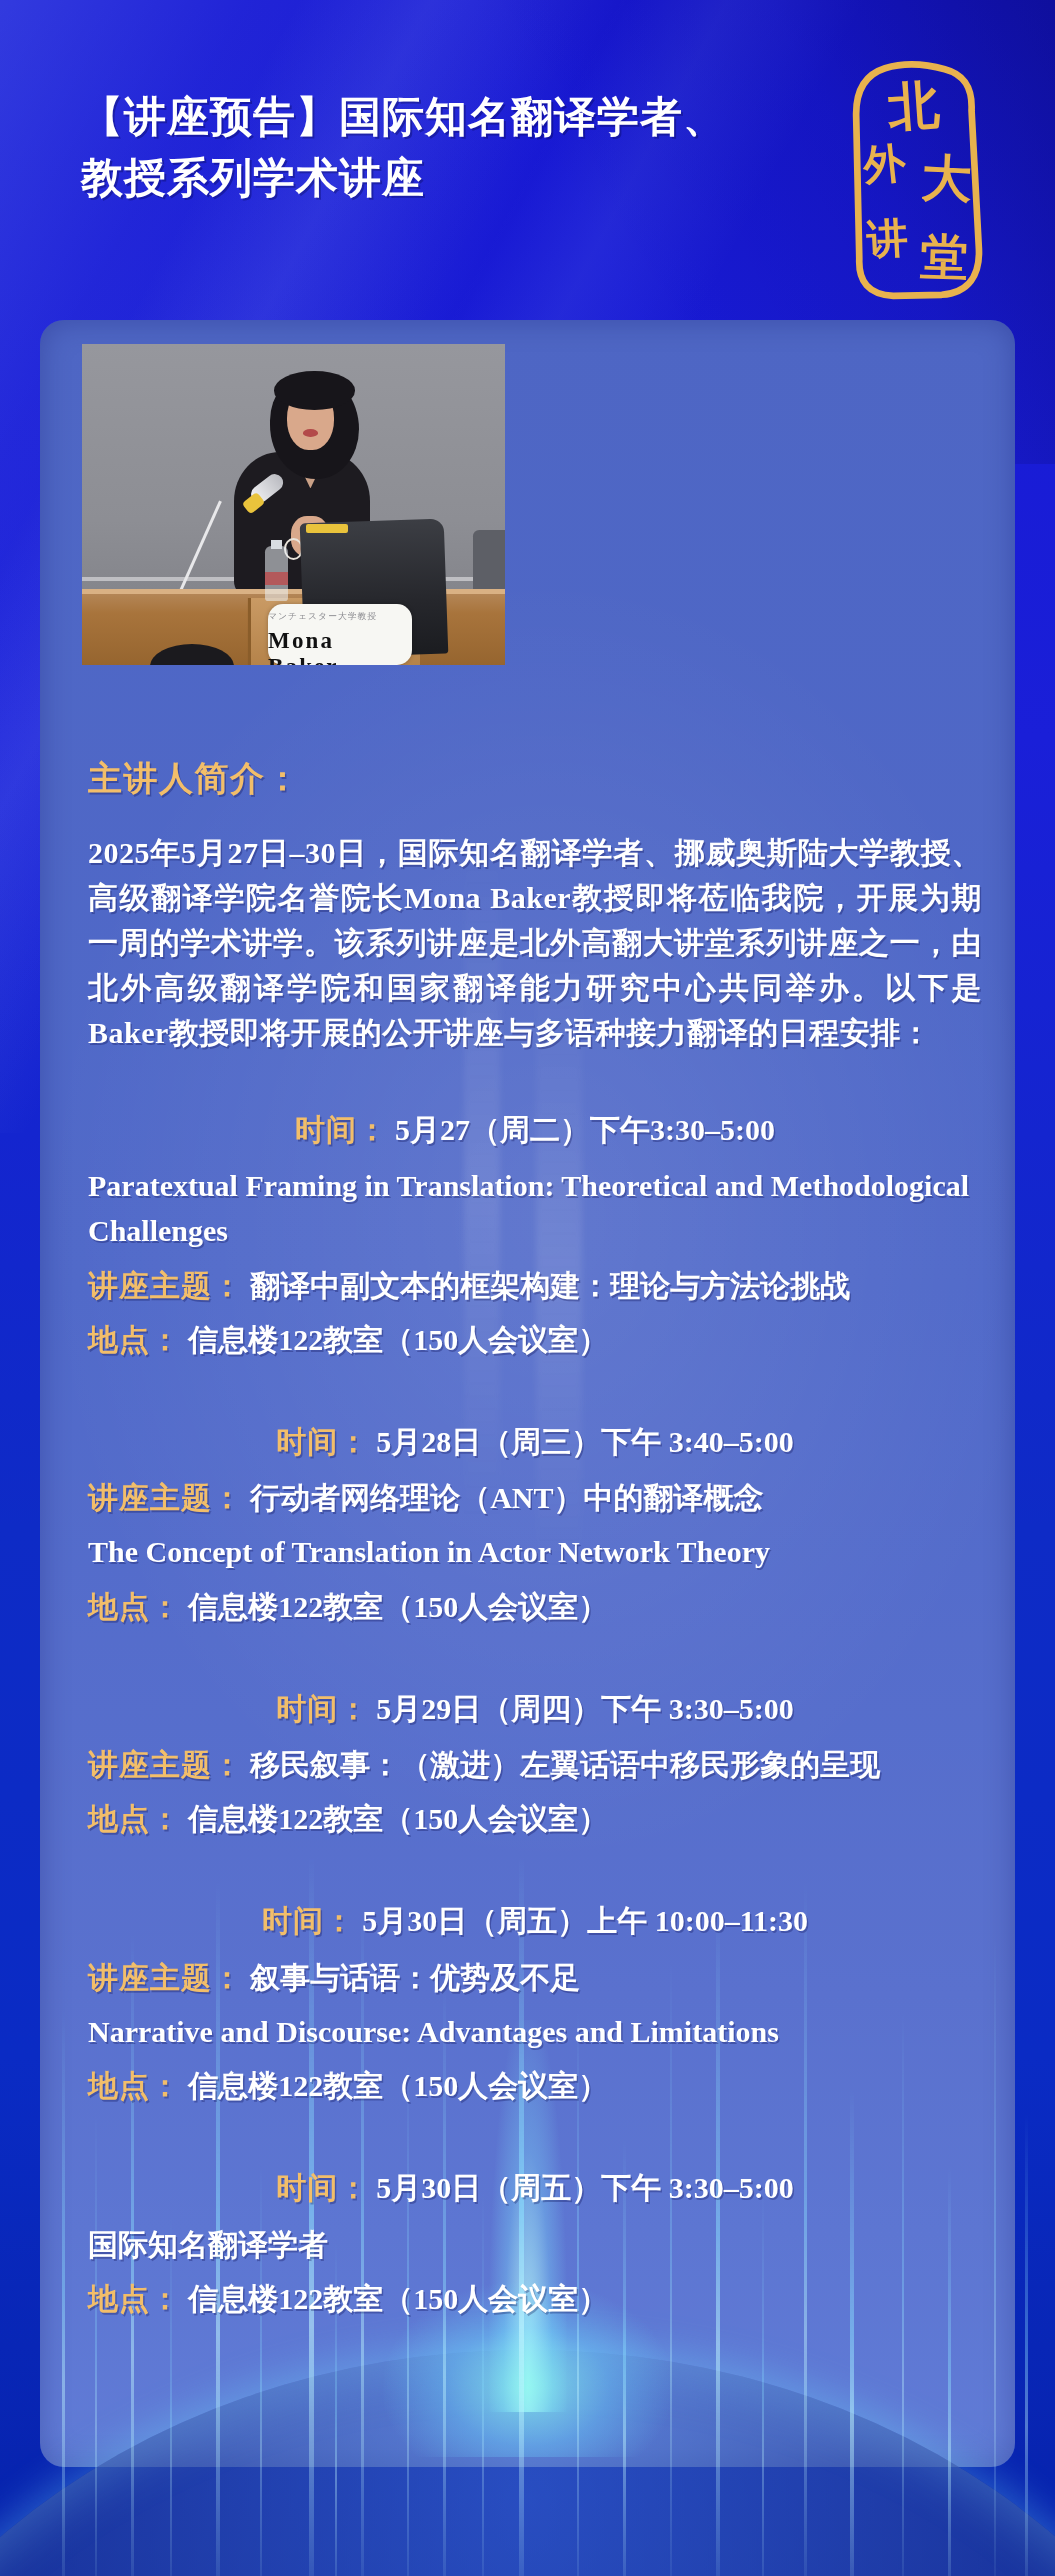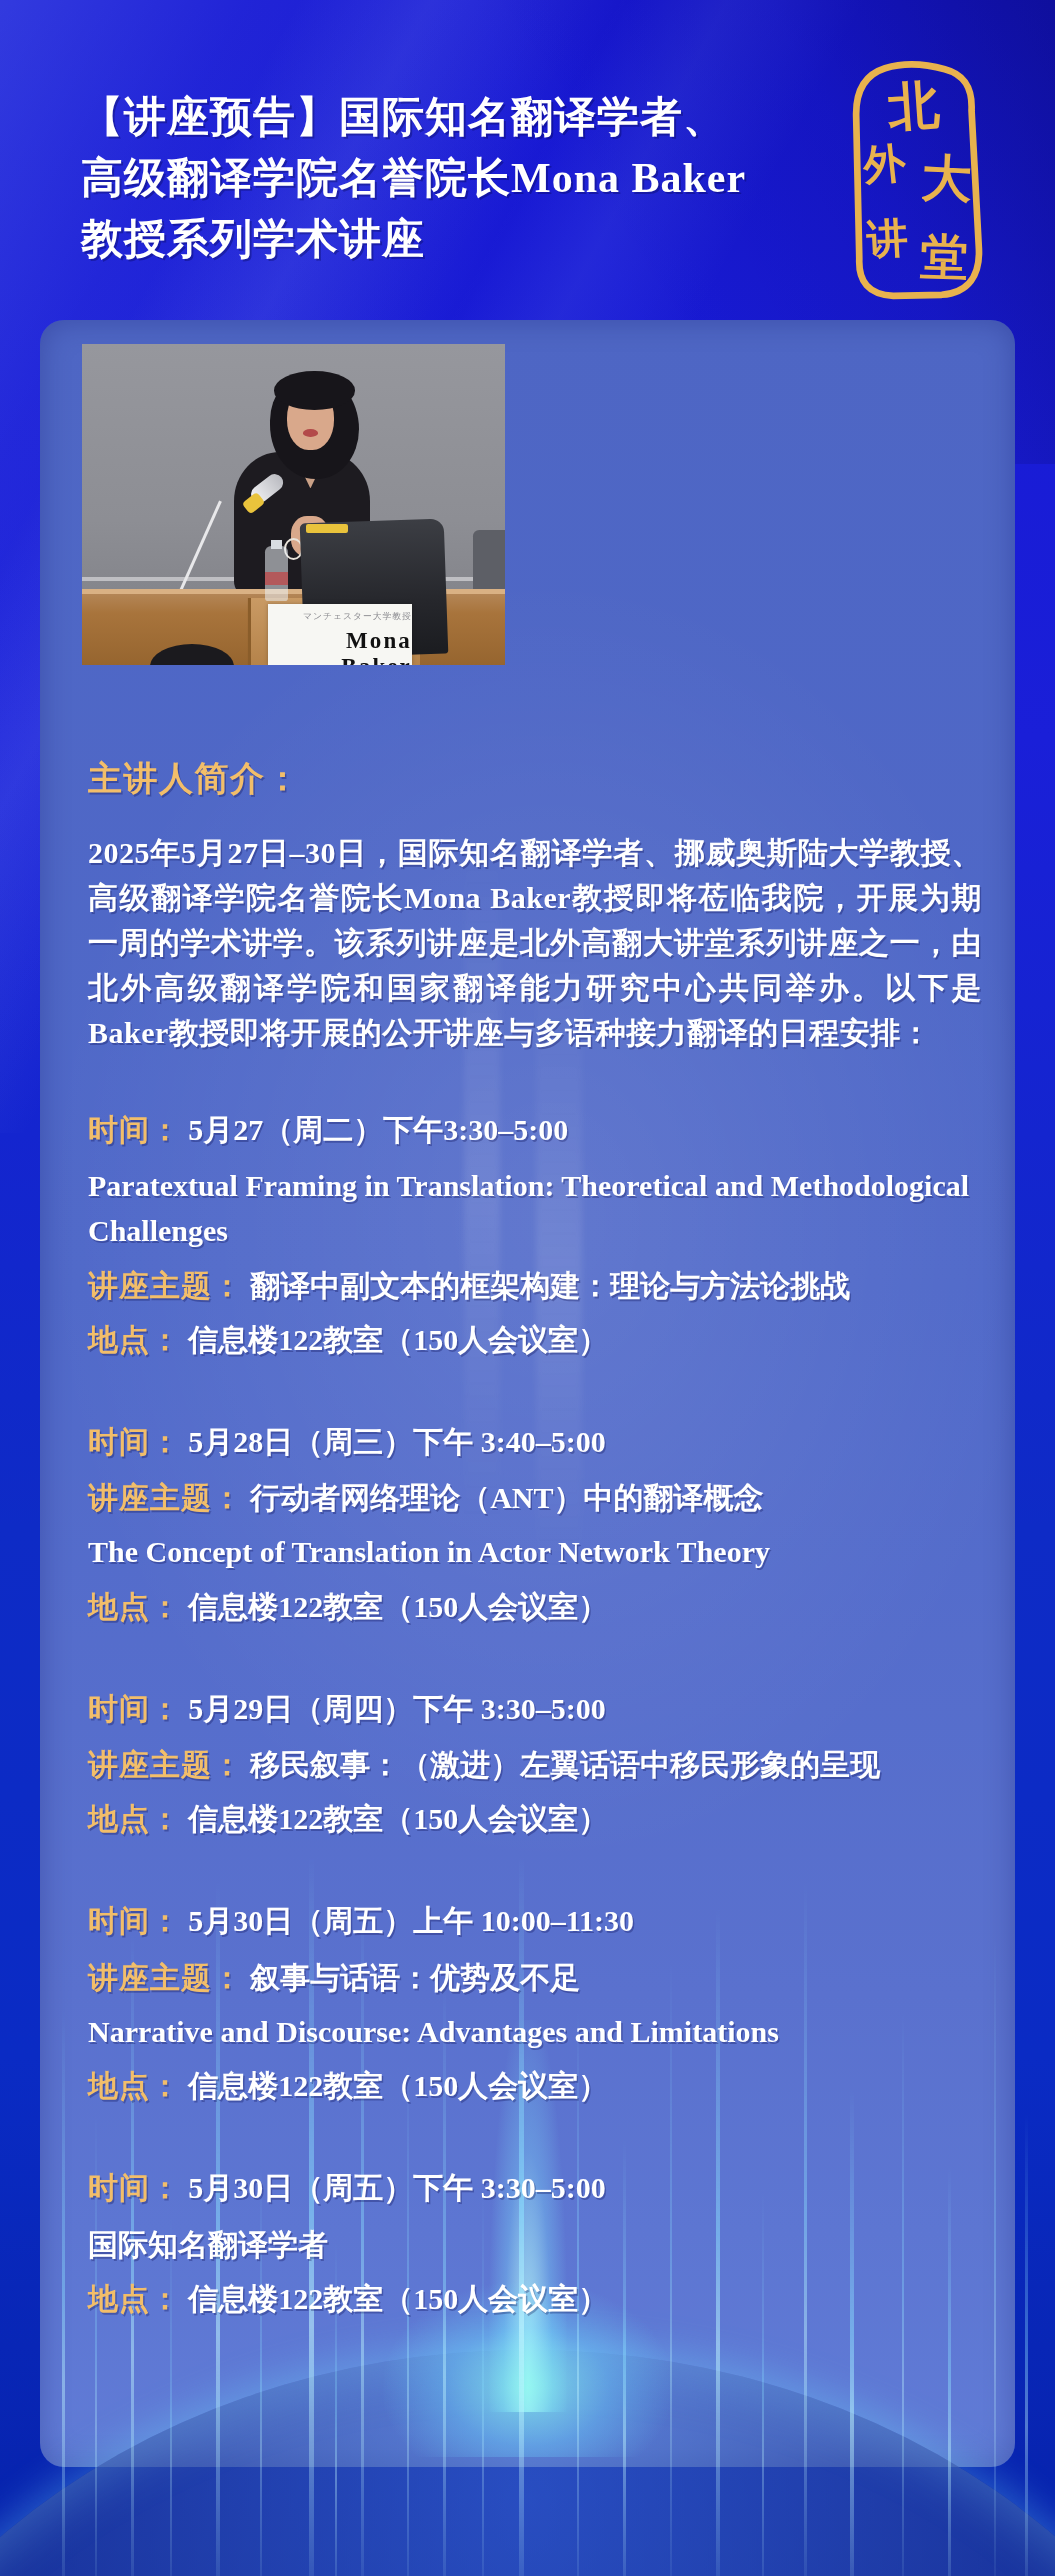--- a/index.html
+++ b/index.html
@@ -59,21 +59,21 @@
     background:linear-gradient(180deg,#96979D 0%,#8D8E94 55%,#85868C 76%,#7F8086 100%);
     overflow:hidden;
   }
   .photo .rail{position:absolute;left:0;top:72.5%;width:100%;height:4.6px;background:#c9c9cd;opacity:.85;}
   .photo .desk{position:absolute;left:0;top:77%;width:100%;height:23%;
     background:linear-gradient(180deg,#b5885a 0%,#a8743c 30%,#96652f 100%);}
   .photo .desk-edge{position:absolute;left:0;top:76.2%;width:100%;height:5.2px;background:#d9b184;}
   .photo .lectern{position:absolute;left:40%;top:79%;width:40%;height:21%;
     background:linear-gradient(180deg,#c99a64 0%,#b5834a 100%);box-shadow:-3.1px 0 0 #8a5d2a;}
   .photo .plate{position:absolute;left:44%;top:81%;width:34%;height:19%;
-    background:#f7f7f3;box-shadow:0 0 4.1px rgba(0,0,0,.25);text-align:right;}
+    background:#f7f7f3;box-shadow:0 0 4.1px rgba(0,0,0,.25);text-align:left;border-radius:15px;}
   .photo .plate .jp{margin-top:7.2px;font-size:8.8px;color:#8b8b90;letter-spacing:1px;}
   .photo .plate .nm{margin-top:5.2px;font-size:23px;color:#111;font-weight:bold;letter-spacing:2.1px;}
   .photo .hair{position:absolute;left:44.5%;top:9%;width:21%;height:33%;border-radius:46% 54% 48% 52%;background:#17151a;}
   .photo .face{position:absolute;left:48.5%;top:13%;width:11%;height:20%;border-radius:50% 50% 46% 46%;background:#d9a88b;}
   .photo .hairfringe{position:absolute;left:45.5%;top:8.5%;width:19%;height:12%;border-radius:50%;background:#17151a;}
   .photo .lips{position:absolute;left:52.3%;top:26.5%;width:3.4%;height:2.4%;border-radius:50%;background:#b34a4a;}
   .photo .neck{position:absolute;left:51.5%;top:31%;width:5%;height:6%;background:#d9a88b;}
   .photo .body{position:absolute;left:36%;top:33.5%;width:32%;height:45%;border-radius:34% 34% 10% 10%;
     background:#1d1b20;}
   .photo .vneck{position:absolute;left:50%;top:34%;width:8%;height:11%;background:#caa187;
@@ -102,21 +102,21 @@
   .content{
     position:absolute;left:88px;top:712px;width:894px;z-index:6;
     color:#FFFFFF;font-weight:bold;font-size:30px;line-height:45px;
     text-shadow:1.5px 1.5px 0 rgba(0,0,70,0.28);
     margin-top:44px;
   }
   .intro-label{color:#F2BE6A;font-size:34px;margin-bottom:29px;letter-spacing:1.5px;}
   .intro-text{text-align:justify;margin-bottom:52px;letter-spacing:0.5px;}
   .session{margin-bottom:57px;}
   .session .line{margin-bottom:9.3px;}
-  .session .time-line{margin-bottom:11.3px;}
+  .session .time-line{margin-bottom:11.3px;text-align:center;}
   .lab{color:#F2BE6A;margin-right:7.2px;letter-spacing:1px;}
   .en{letter-spacing:0;}
 
   
   .dome{
     position:absolute;left:50%;top:2350px;transform:translateX(-50%);
     width:1473px;height:1236px;border-radius:50%;z-index:2;
     background:radial-gradient(ellipse at 50% 12%, rgba(90,140,220,0.40) 0%, rgba(45,75,165,0.62) 35%, rgba(18,40,130,0.72) 75%);
     box-shadow:0 -5.2px 36px 4.1px rgba(110,220,255,0.30), inset 0 18.5px 46px rgba(140,220,255,0.22);
   }
@@ -174,21 +174,20 @@
     <div class="streak" style="left:804px;top:1880px;width:2.6px;height:757px;opacity:.5;"></div>
     <div class="streak" style="left:850px;top:2087px;width:4.1px;height:551px;opacity:.6;"></div>
     <div class="streak" style="left:902px;top:2009px;width:2.1px;height:628px;opacity:.4;"></div>
     <div class="streak" style="left:948px;top:2164px;width:3.1px;height:473px;opacity:.5;"></div>
     <div class="streak" style="left:994px;top:1932px;width:1.5px;height:705px;opacity:.35;"></div>
     <div class="streak" style="left:1025px;top:2112px;width:2.6px;height:525px;opacity:.45;"></div>
   </div>
 
   <div class="title">
     <div>【讲座预告】国际知名翻译学者、</div>
-    <div>高级翻译学院名誉院长Mona Baker</div>
     <div>教授系列学术讲座</div>
   </div>
 
   <div class="seal">
     <svg viewBox="0 0 268 468">
       <path d="M70,14 C110,2 150,6 186,16 C224,26 240,52 238,96 L252,360 C256,416 232,450 180,454 L86,456 C38,454 18,428 20,384 L14,110 C12,58 32,26 70,14 Z" fill="none" stroke="#E8B24E" stroke-width="13"></path>
       <text x="128" y="122" font-size="100" fill="#E8B24E" text-anchor="middle" transform="rotate(-4 128 122)">北</text>
       <text x="72" y="228" font-size="82" fill="#E8B24E" text-anchor="middle" transform="rotate(-6 72 228)">外</text>
       <text x="188" y="262" font-size="98" fill="#E8B24E" text-anchor="middle" transform="rotate(3 188 262)">大</text>
       <text x="76" y="372" font-size="80" fill="#E8B24E" text-anchor="middle" transform="rotate(-3 76 372)">讲</text>

